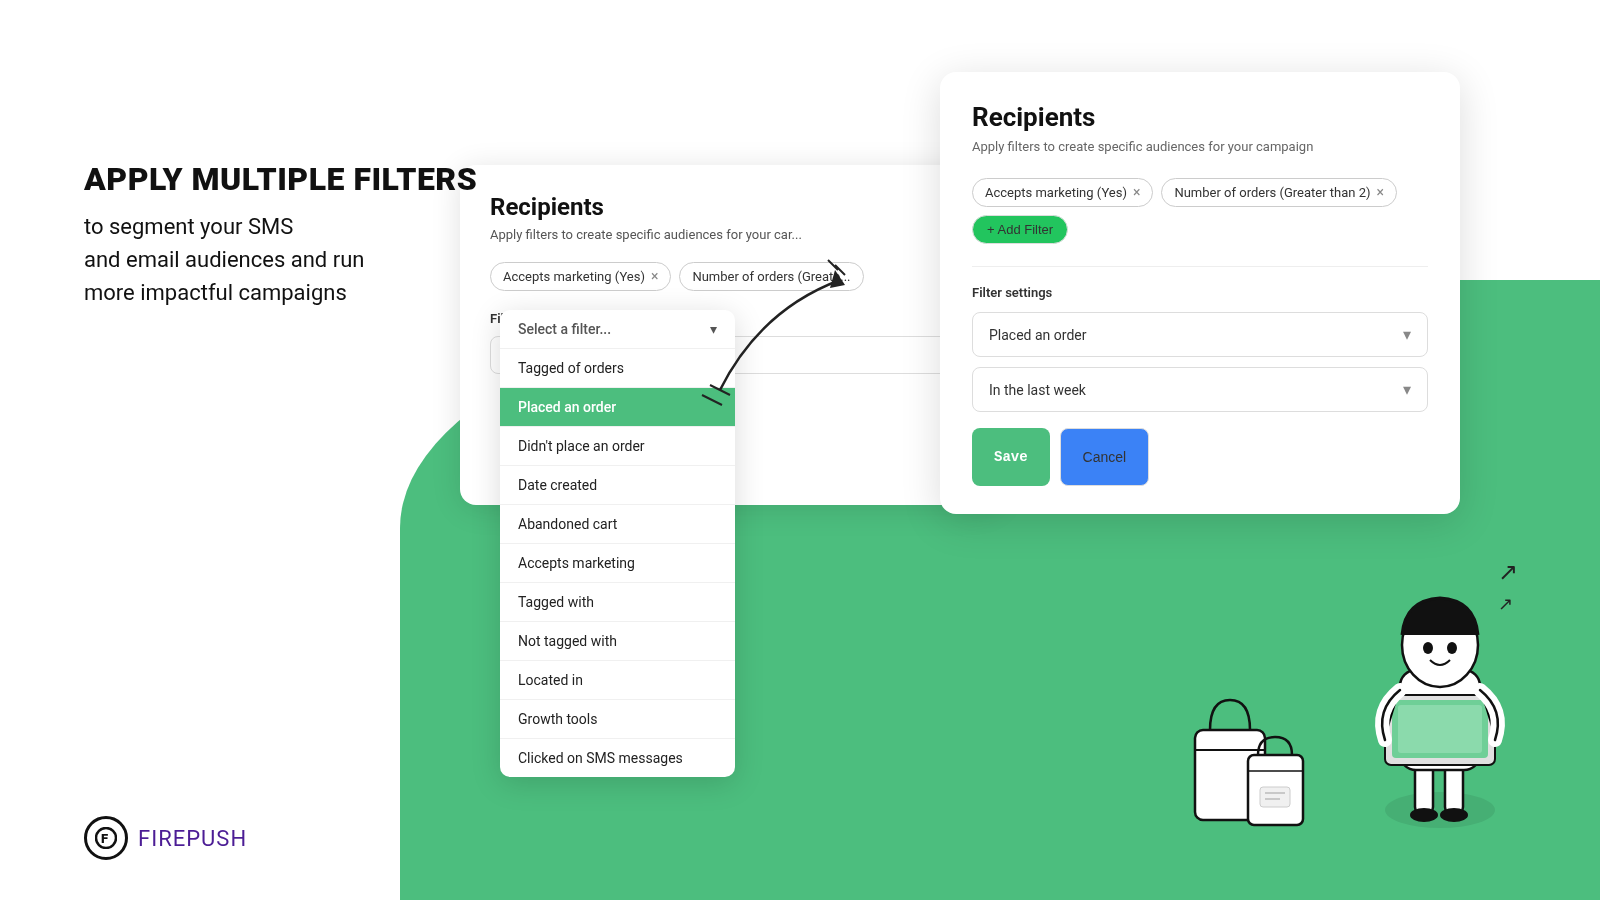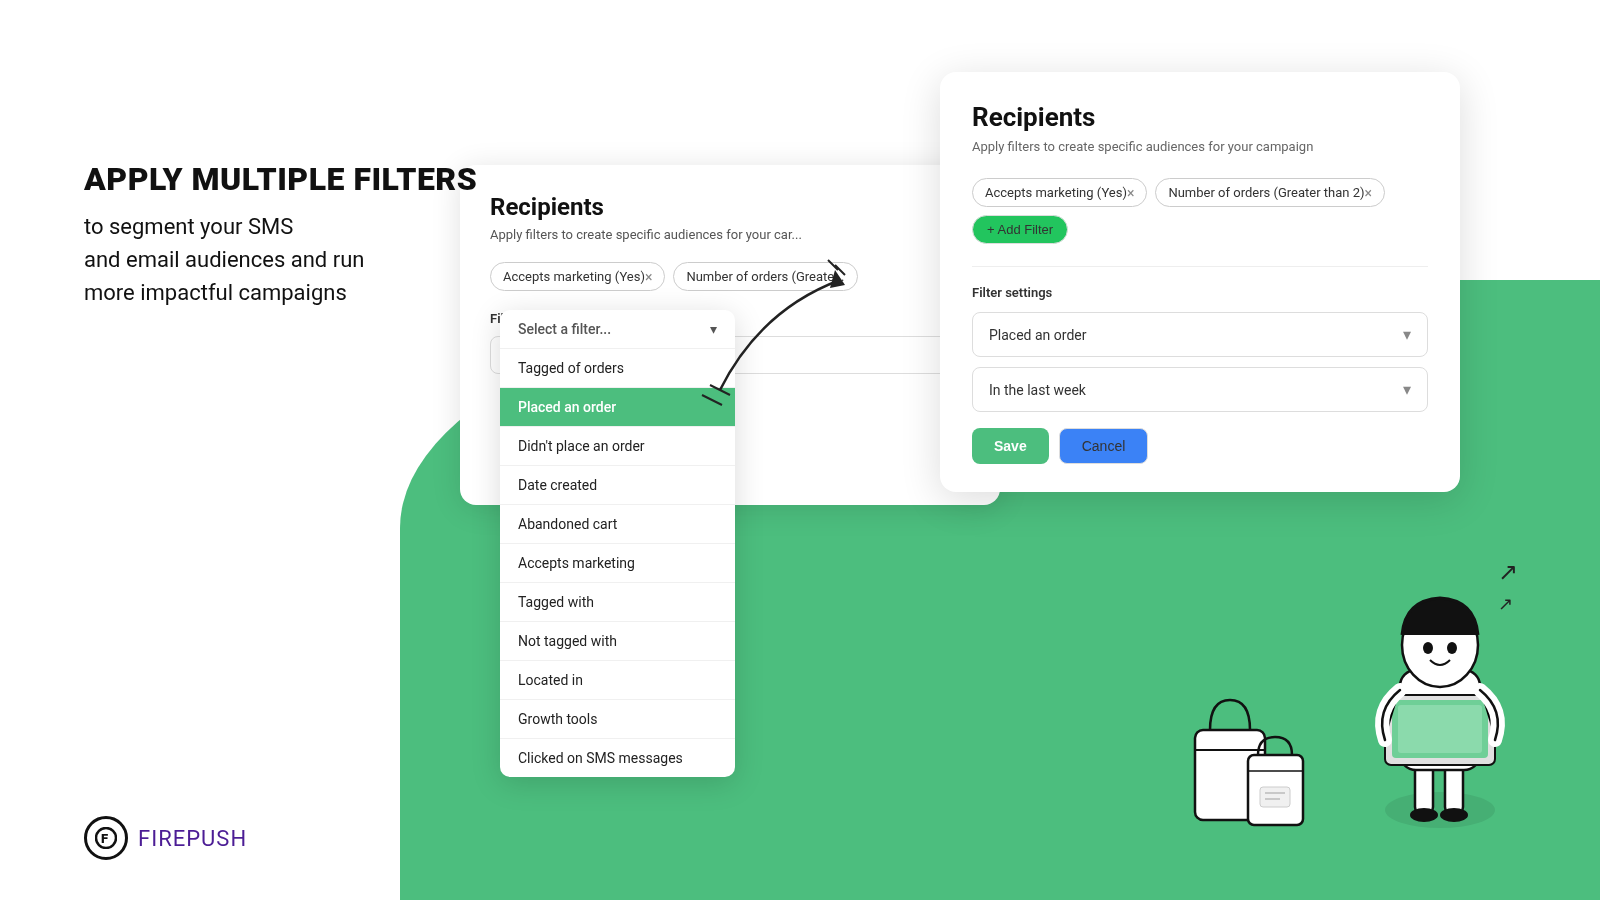--- a/index.html
+++ b/index.html
@@ -104,21 +104,22 @@
       margin-bottom: 20px;
     }
     .filter-tags-back {
       display: flex;
       gap: 8px;
       flex-wrap: wrap;
       margin-bottom: 20px;
     }
     .filter-tag {
       display: flex;
-      align-items: flex-end;
+      align-items: flex-start;
+      gap: 6px;
       padding: 6px 12px;
       border: 1px solid #ccc;
       border-radius: 20px;
       font-size: 13px;
       color: #333;
       background: #fff;
     }
     .filter-tag .tag-x {
       cursor: pointer;
       color: #888;
@@ -245,28 +246,29 @@
     .filter-dropdown-row .chevron {
       font-size: 16px;
       color: #888;
     }
     .action-buttons {
       display: flex;
       gap: 10px;
       margin-top: 16px;
     }
     .btn-save {
-      padding: 10px 22px;
+      padding: 21px 22px;
       background: #4cbe7e;
       color: #fff;
       border: none;
       border-radius: 8px;
       font-size: 14px;
       font-weight: 600;
       cursor: pointer;
+      font-family: Liberation Mono, monospace;
     }
     .btn-cancel {
       padding: 9px 22px;
       background: #3b82f6;
       color: #333;
       border: 1.5px solid #ddd;
       border-radius: 8px;
       font-size: 14px;
       font-weight: 500;
       cursor: pointer;

